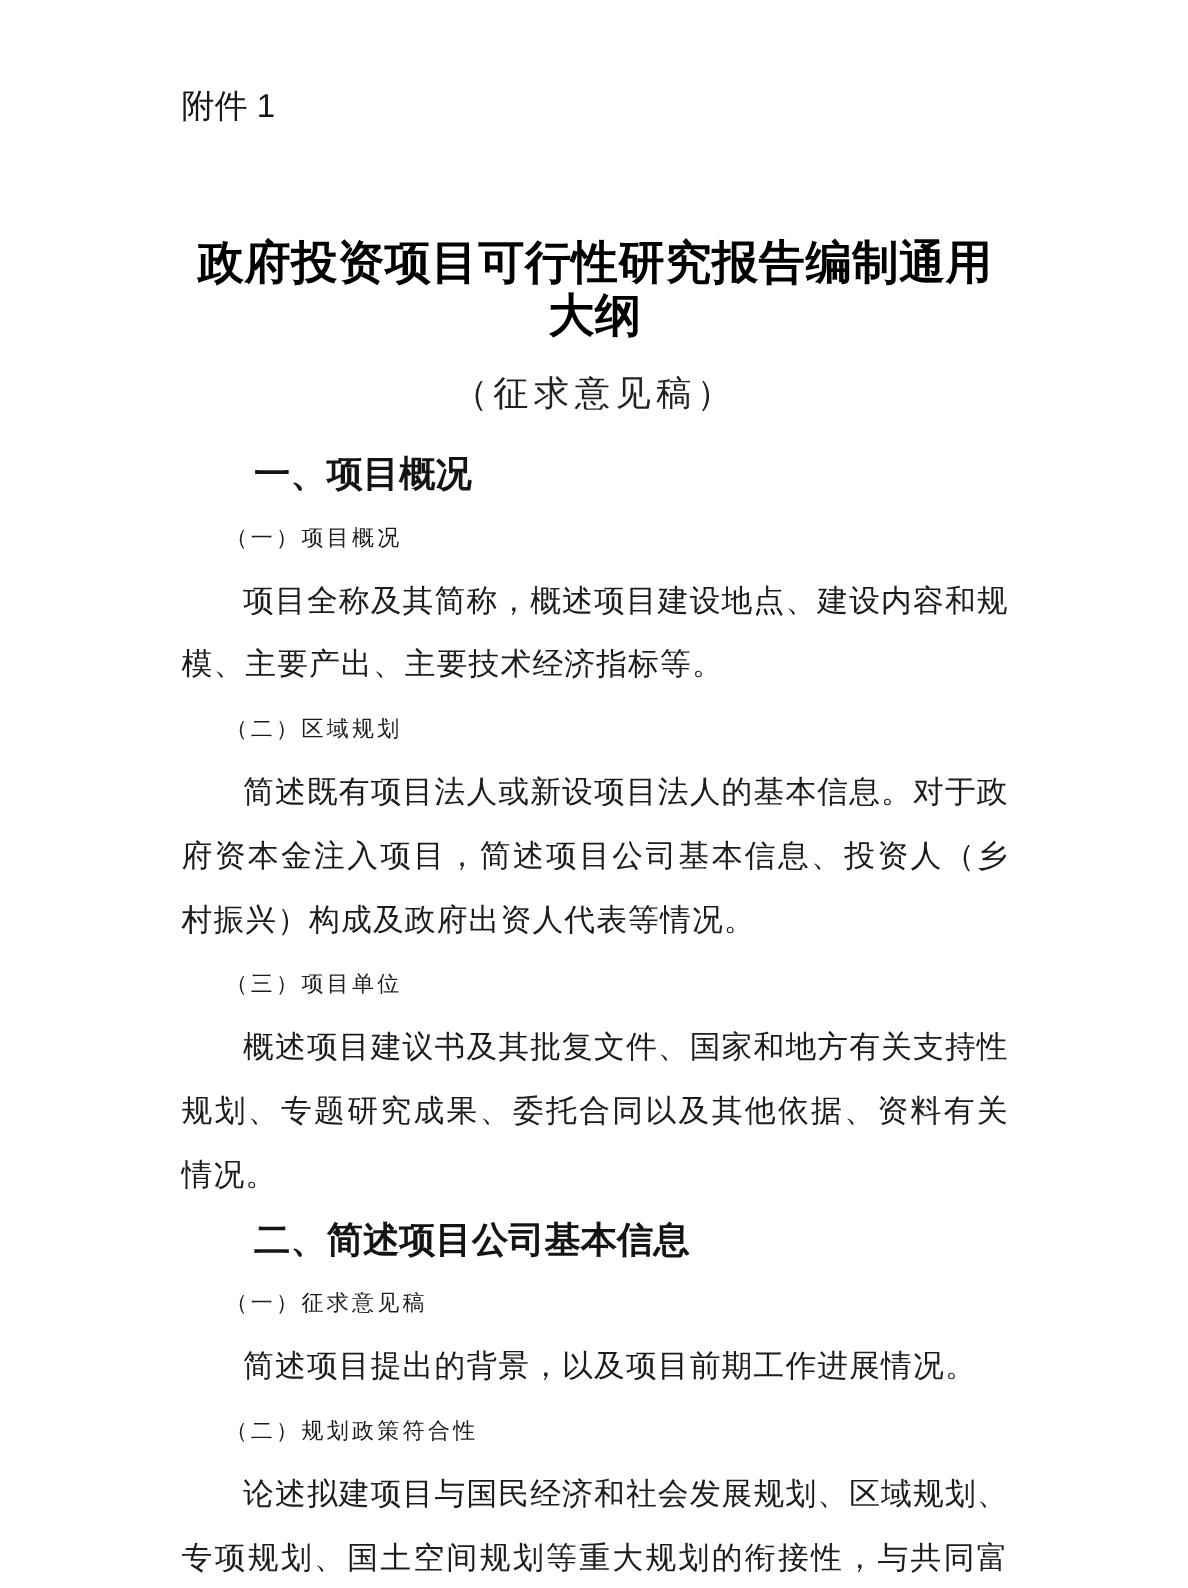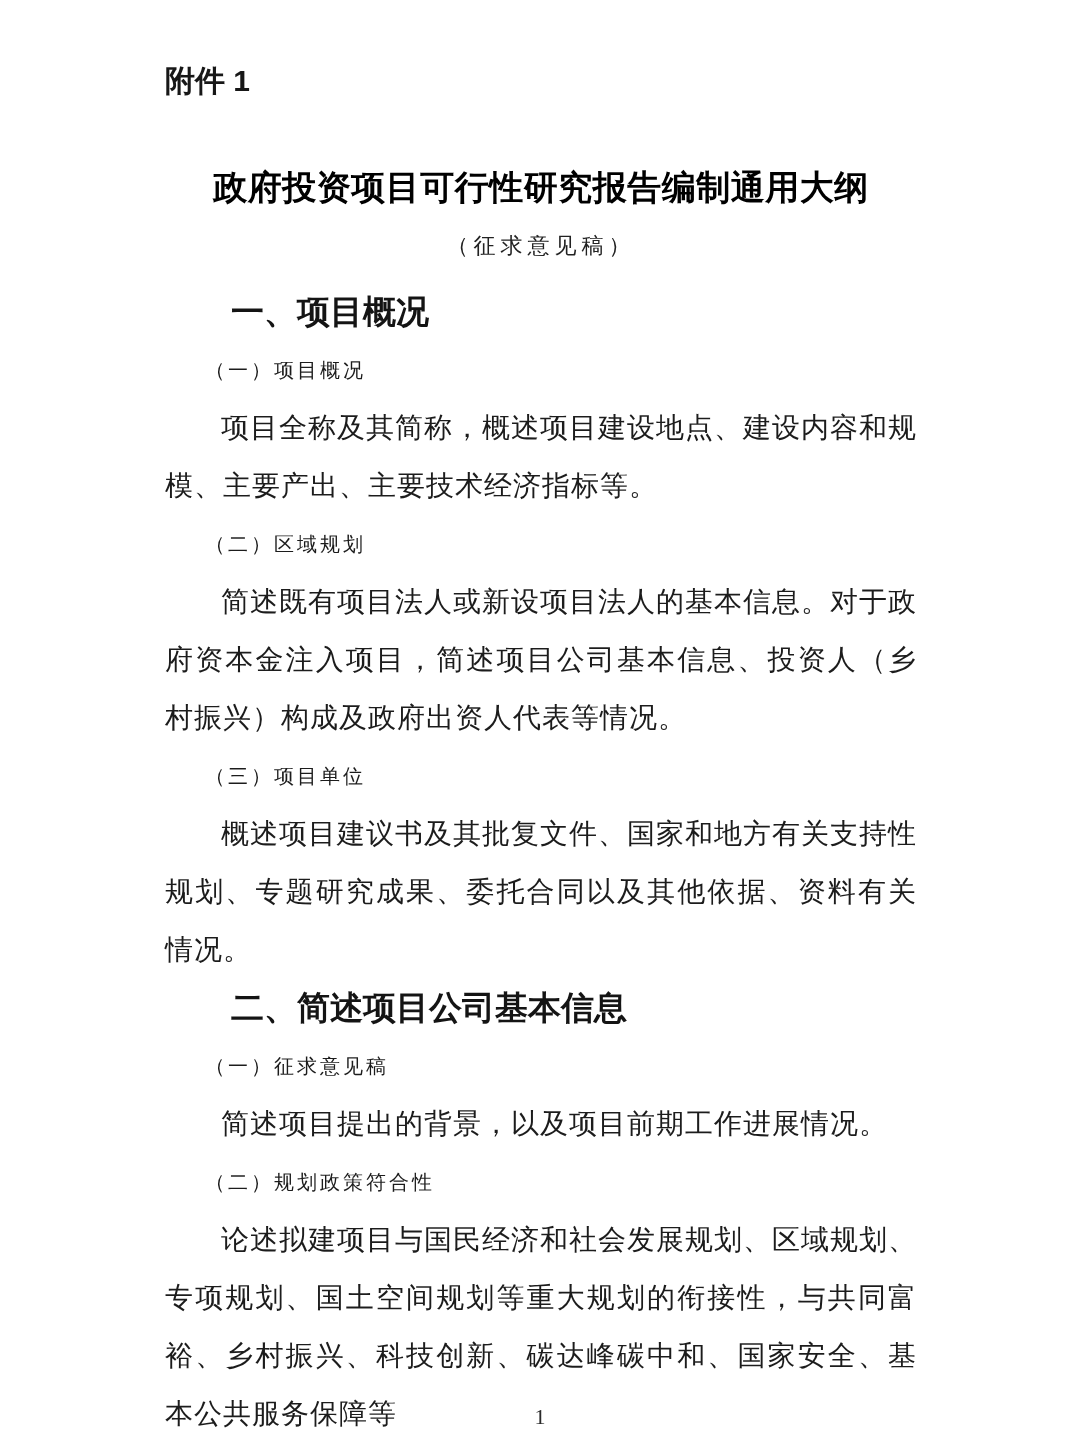--- a/index.html
+++ b/index.html
@@ -13,41 +13,41 @@
     height: 1444px;
     margin: 0 auto;
     background: #ffffff;
     box-sizing: border-box;
     padding: 0 163px 0 165px;
     overflow: hidden;
     color: #1c1c1c;
     font-family: "Liberation Serif", "DejaVu Serif", serif;
   }
   .attachment {
-    padding-top: 62px;
+    padding-top: 78px;
     font-family: "Liberation Sans", "DejaVu Sans", sans-serif;
-    font-weight: 700;
+    font-weight: 400;
     font-size: 30px;
     line-height: 1.25;
     color: #171717;
   }
   .title {
-    margin: 68px 0 0 0;
+    margin: 100px 0 0 0;
     text-align: center;
     font-family: "Liberation Serif", "DejaVu Serif", serif;
     font-weight: 700;
-    font-size: 34px;
+    font-size: 42px;
     line-height: 1.15;
     color: #000000;
     letter-spacing: 0.5px;
   }
   .subtitle {
     margin-top: 24px;
     text-align: center;
-    font-size: 22px;
+    font-size: 32px;
     letter-spacing: 5px;
     color: #222222;
   }
   .content {
     margin-top: 22px;
     font-size: 28px;
     line-height: 58px;
     text-align: justify;
   }
   .content h2 {

